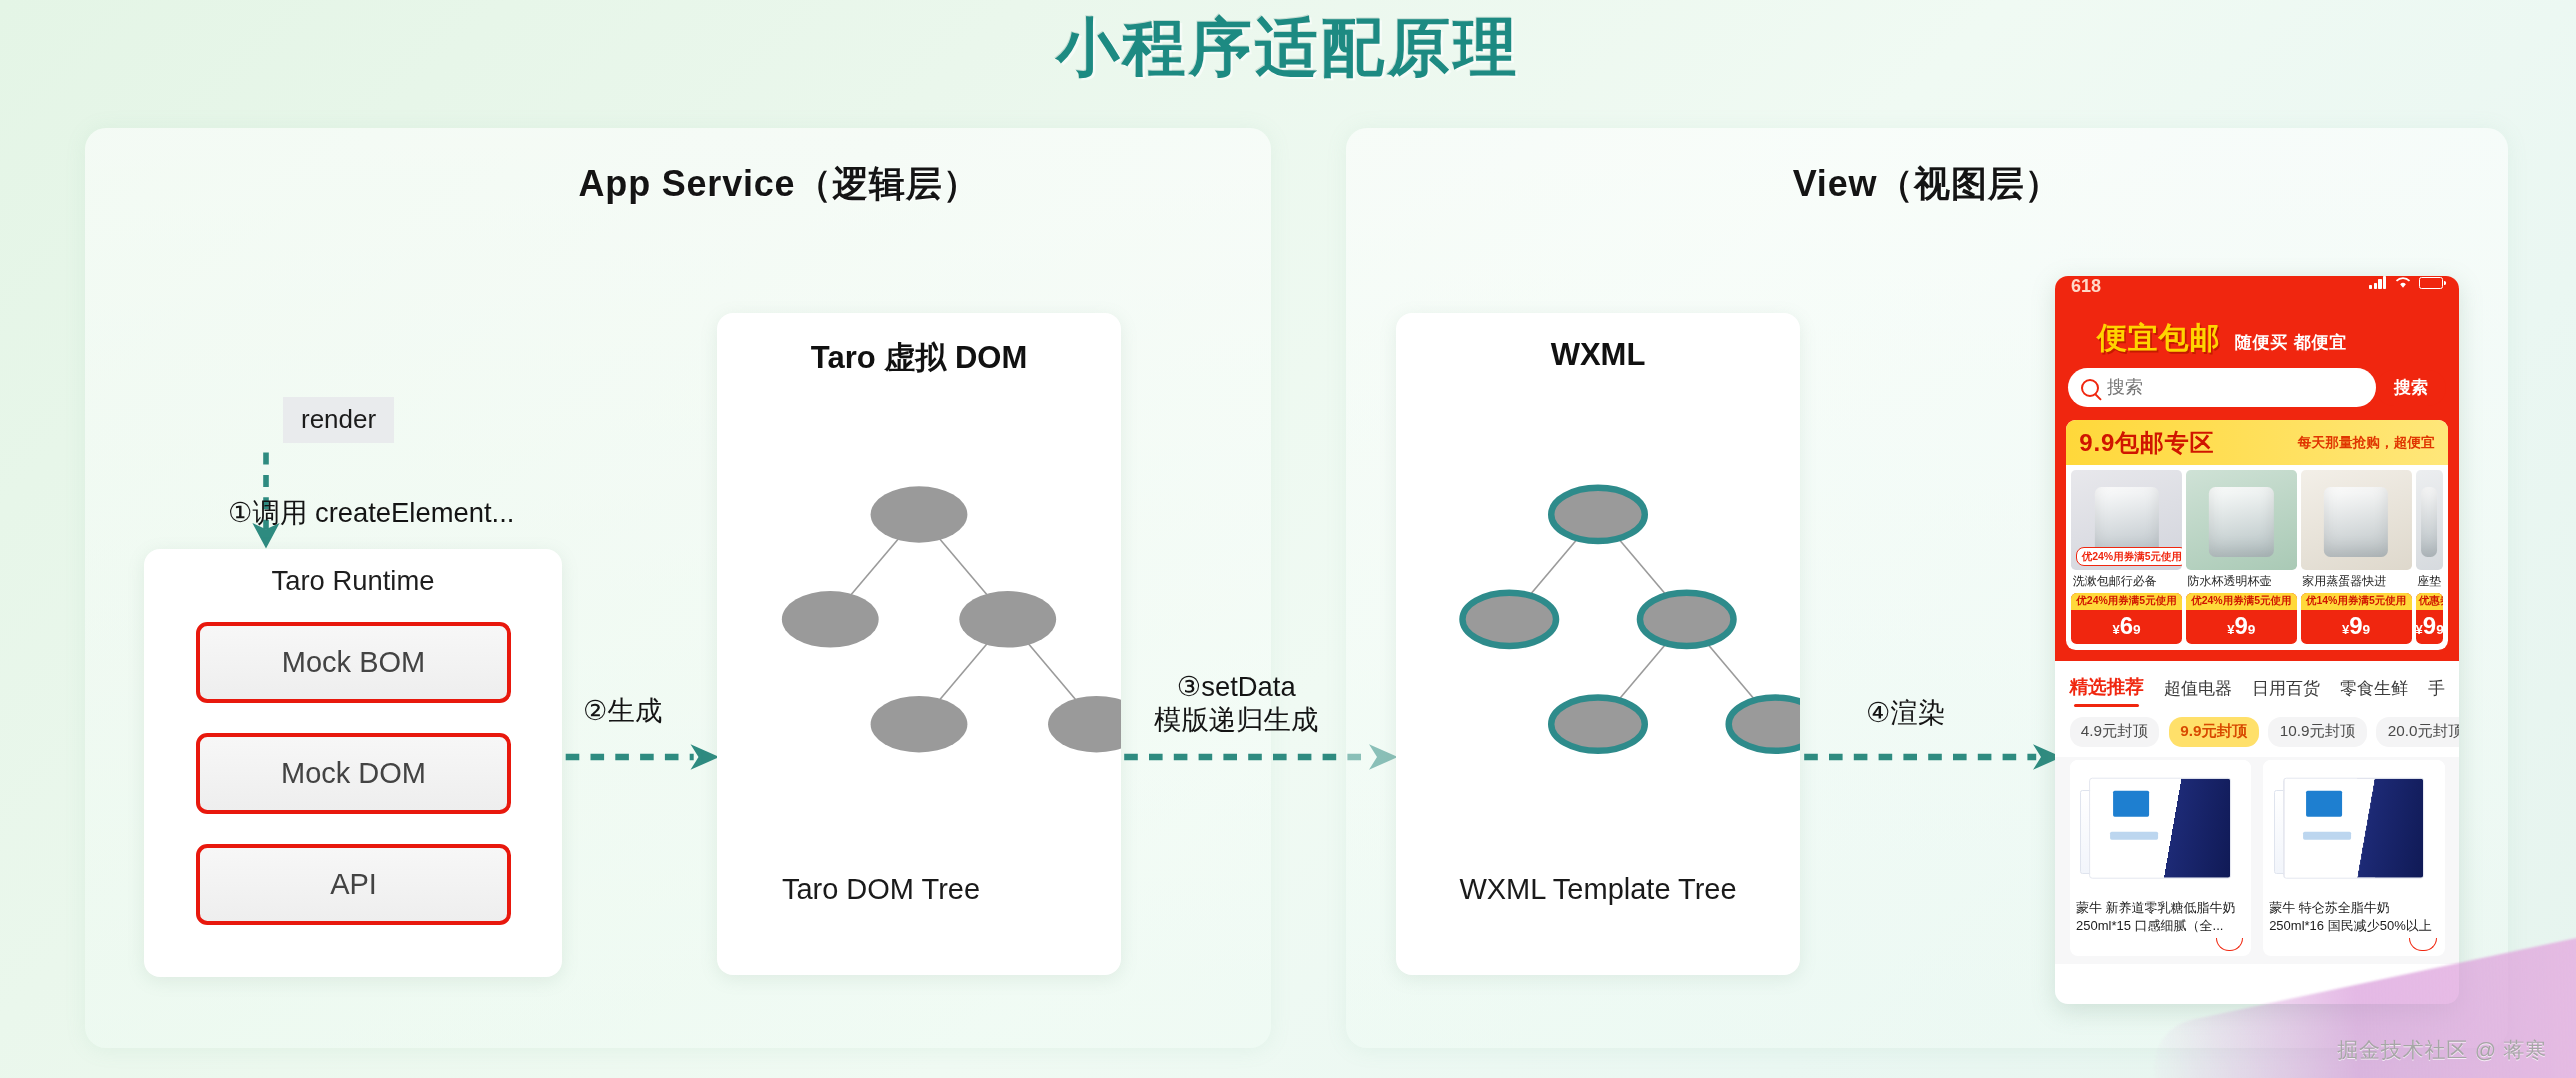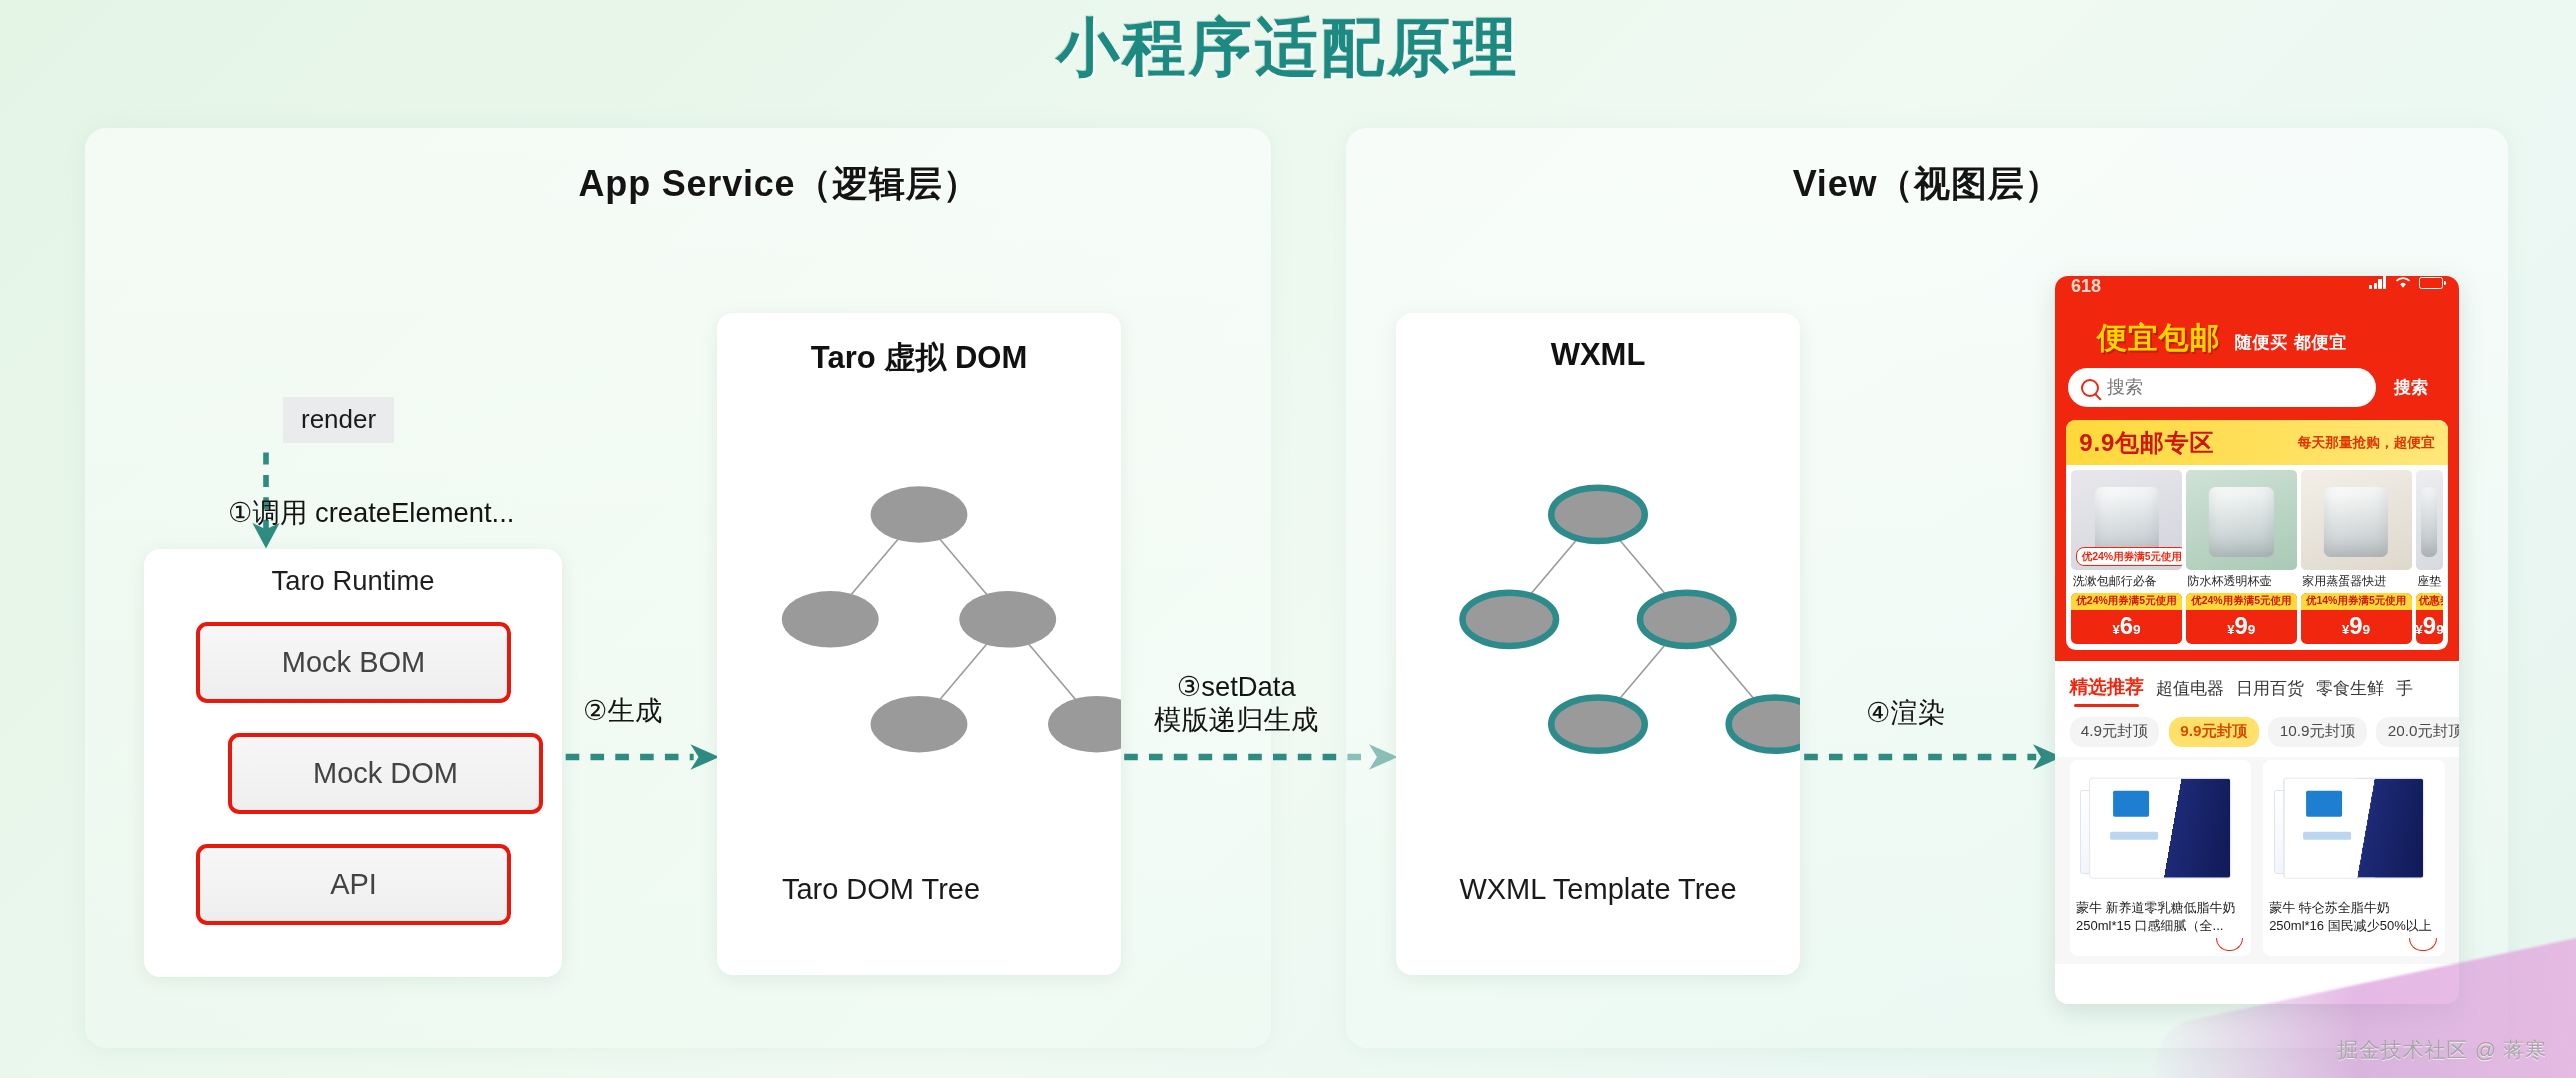--- a/index.html
+++ b/index.html
@@ -109,21 +109,21 @@
   .runtime-box {
     position: absolute;
     left: 52px; width: 315px; height: 81px;
     border: 4.8px solid #e8180d;
     border-radius: 11.3px;
     background: linear-gradient(180deg, #f7f7f7 0%, #eeeeee 100%);
     display: flex; align-items: center; justify-content: center;
     font-size: 29px; color: #434343;
   }
   #runtime-box-0 { top: 73px;  }
-  #runtime-box-1 { top: 184px; margin-left: 32px; }
+  #runtime-box-1 { top: 184px; }
   #runtime-box-2 { top: 295px; }
 
   
   #card-taro-vdom {
     left: 717px; top: 313px;
     width: 404px; height: 662px;
   }
   #taro-vdom-title {
     position: absolute; left: 0; top: 24px; width: 404px;
     text-align: center; font-size: 31px; font-weight: bold; color: #111;
@@ -260,21 +260,21 @@
   .promo-coupon {
     background: #ffd83a; color: #d01500; font-size: 10.5px; font-weight: bold;
     padding: 1.6px 3.2px; text-align: center;
     white-space: nowrap; overflow: hidden;
   }
   .promo-price { color: #fff; font-weight: bold; text-align: center; padding: 1.6px 0 4px; }
   .promo-price .cur { font-size: 13px; }
   .promo-price .int { font-size: 24px; }
   .promo-price .dec { font-size: 13.7px; }
 
-  #tabs-row { display: flex; align-items: flex-end; gap: 12px; padding: 13px 14.5px 3.2px; }
+  #tabs-row { display: flex; align-items: flex-end; gap: 20px; padding: 13px 14.5px 3.2px; }
   .cat-tab { font-size: 17px; color: #3a3a3a; white-space: nowrap; position: relative; padding-bottom: 6.5px; cursor: pointer; }
   .cat-tab.active { color: #f0260f; font-weight: bold; font-size: 18.6px; }
   .cat-tab.active::after {
     content: ""; position: absolute; left: 4.8px; right: 4.8px; bottom: 0;
     height: 3.2px; background: #f0260f; border-radius: 1.6px;
   }
 
   #filters-row { display: flex; gap: 9.7px; padding: 6.5px 14.5px 9.7px; }
   .filter-chip {
     font-size: 15.3px; color: #4a4a4a; background: #f4f4f5;

